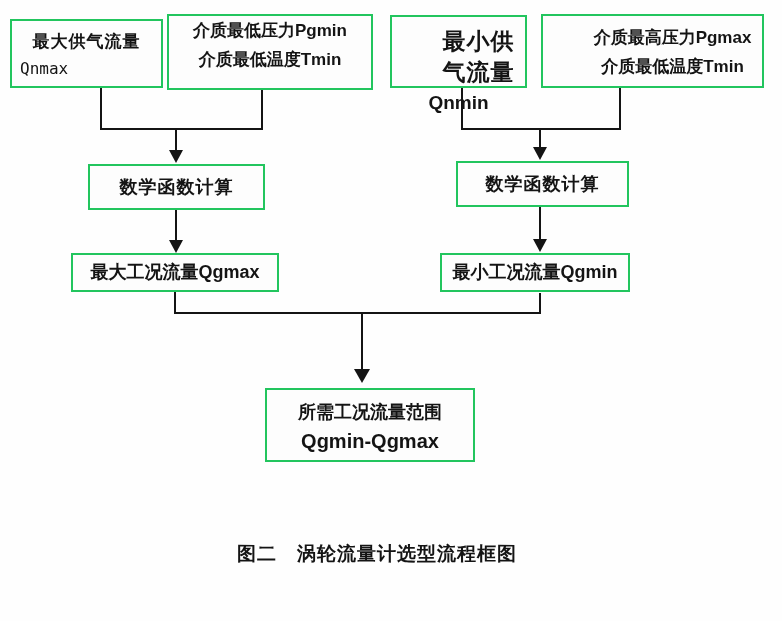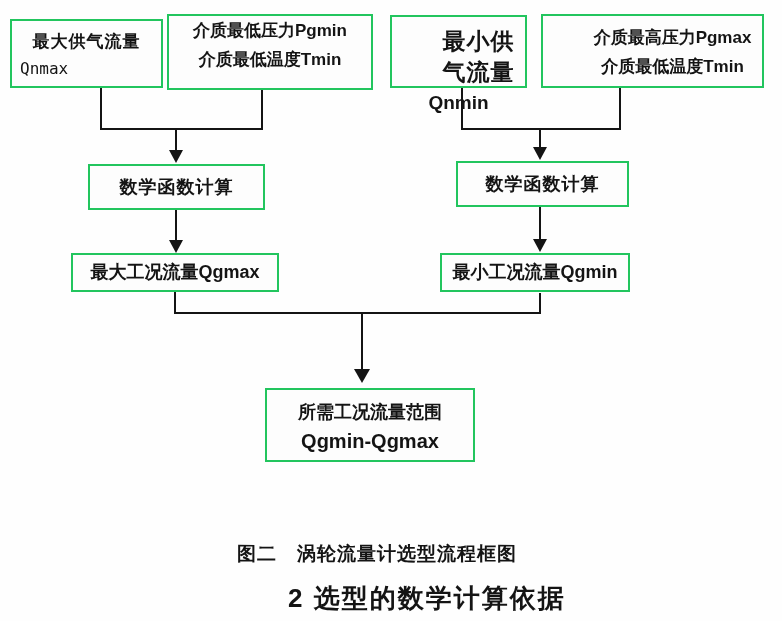--- a/index.html
+++ b/index.html
@@ -93,15 +93,14 @@
   <div class="line" style="left:174px;top:312px;width:367px;height:2px;"></div>
   <div class="line" style="left:361px;top:314px;width:2px;height:56px;"></div>
   <div class="arrowhead" style="left:354px;top:369px;border-left-width:8px;border-right-width:8px;border-top-width:14px;"></div>
 
   <div class="node" id="n-result">
     <div class="l1">所需工况流量范围</div>
     <div class="l2">Qgmin-Qgmax</div>
   </div>
 
   <div id="caption">图二　涡轮流量计选型流程框图</div>
-  <div id="heading">2 选型的数学计算依据</div>
 
 </div>
 
 </body></html>

